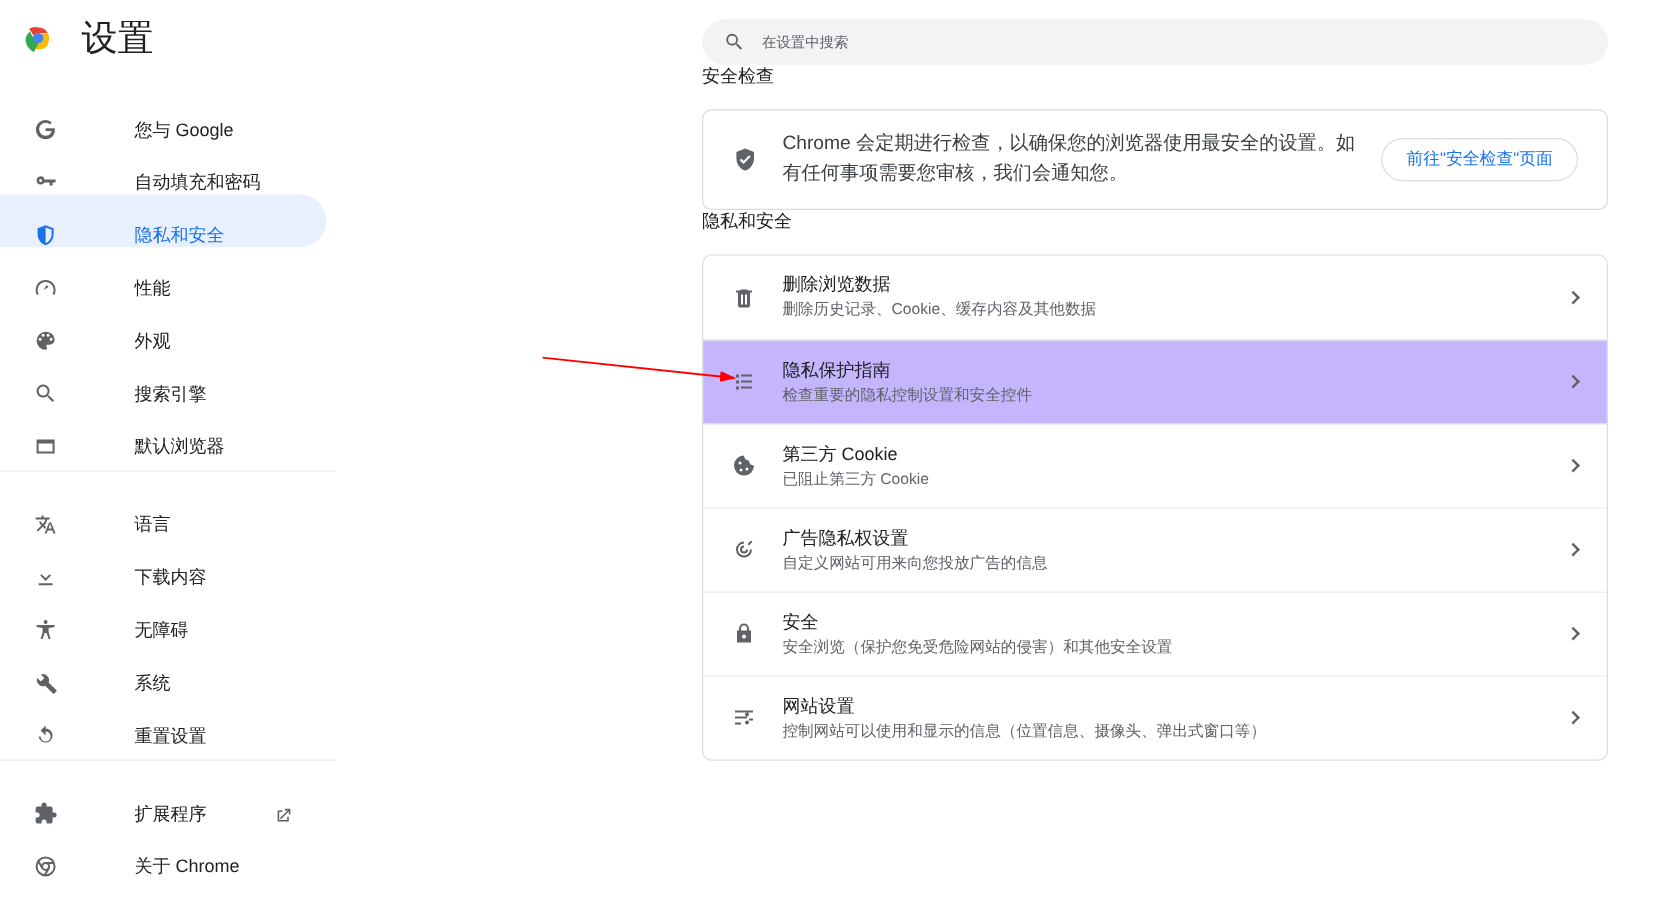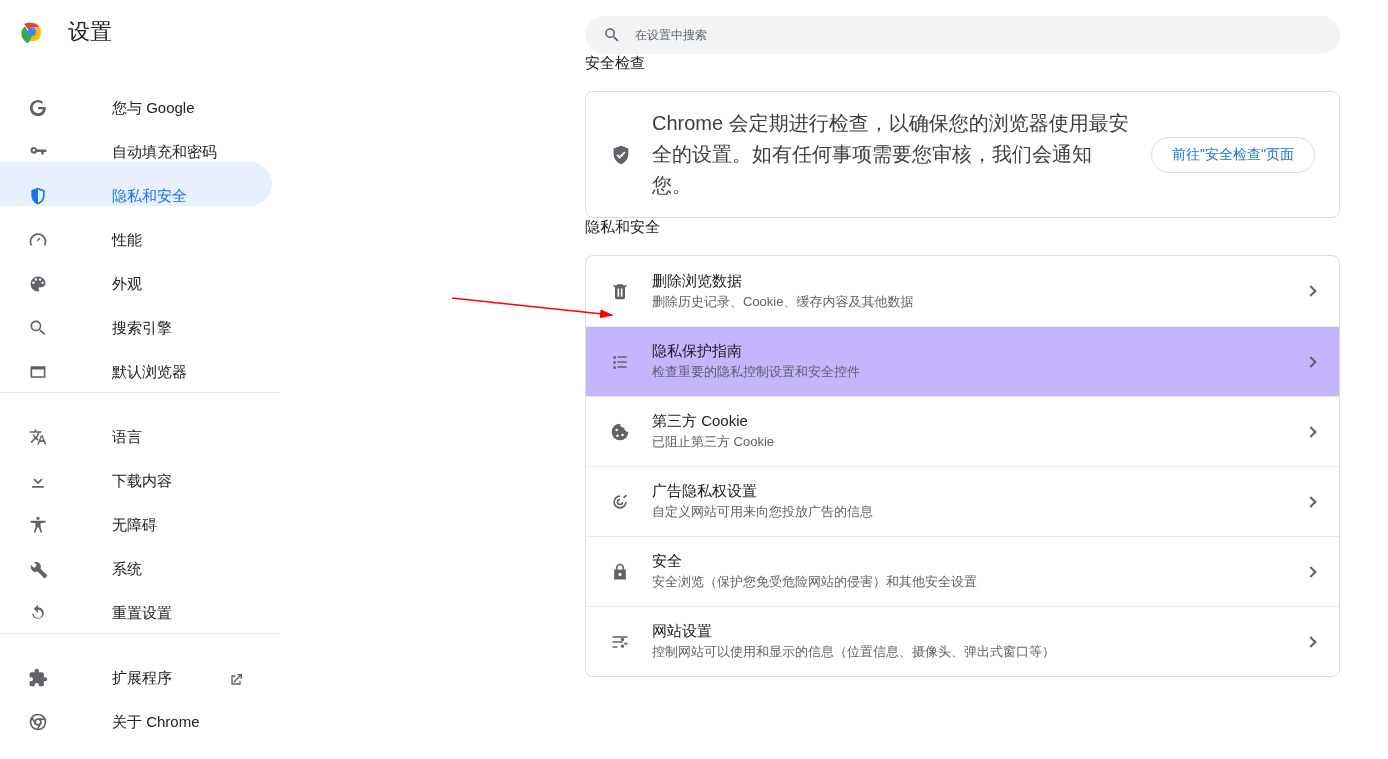--- a/index.html
+++ b/index.html
@@ -19,21 +19,21 @@
     align-items: center;
     height: 64px;
     padding: 0 20px;
   }
   .chrome-logo {
     width: 24px;
     height: 24px;
     margin-right: 24px;
   }
   .page-title {
-    font-size: 22px;
+    font-size: 30px;
     color: #202124;
     font-weight: 400;
   }
   
   .sidebar {
     position: absolute;
     left: 0;
     top: 64px;
     width: 280px;
     padding-top: 10px;
@@ -123,21 +123,21 @@
   }
   .safety-card .shield-icon {
     width: 22px;
     height: 22px;
     color: #5f6368;
     margin-right: 20px;
     flex-shrink: 0;
   }
   .safety-desc {
     flex: 1;
-    font-size: 20px;
+    font-size: 16px;
     color: #3c4043;
     line-height: 1.55;
     padding-right: 20px;
   }
   .safety-btn {
     border: 1px solid #dadce0;
     border-radius: 18px;
     padding: 8px 20px;
     color: #1a73e8;
     font-size: 14px;

